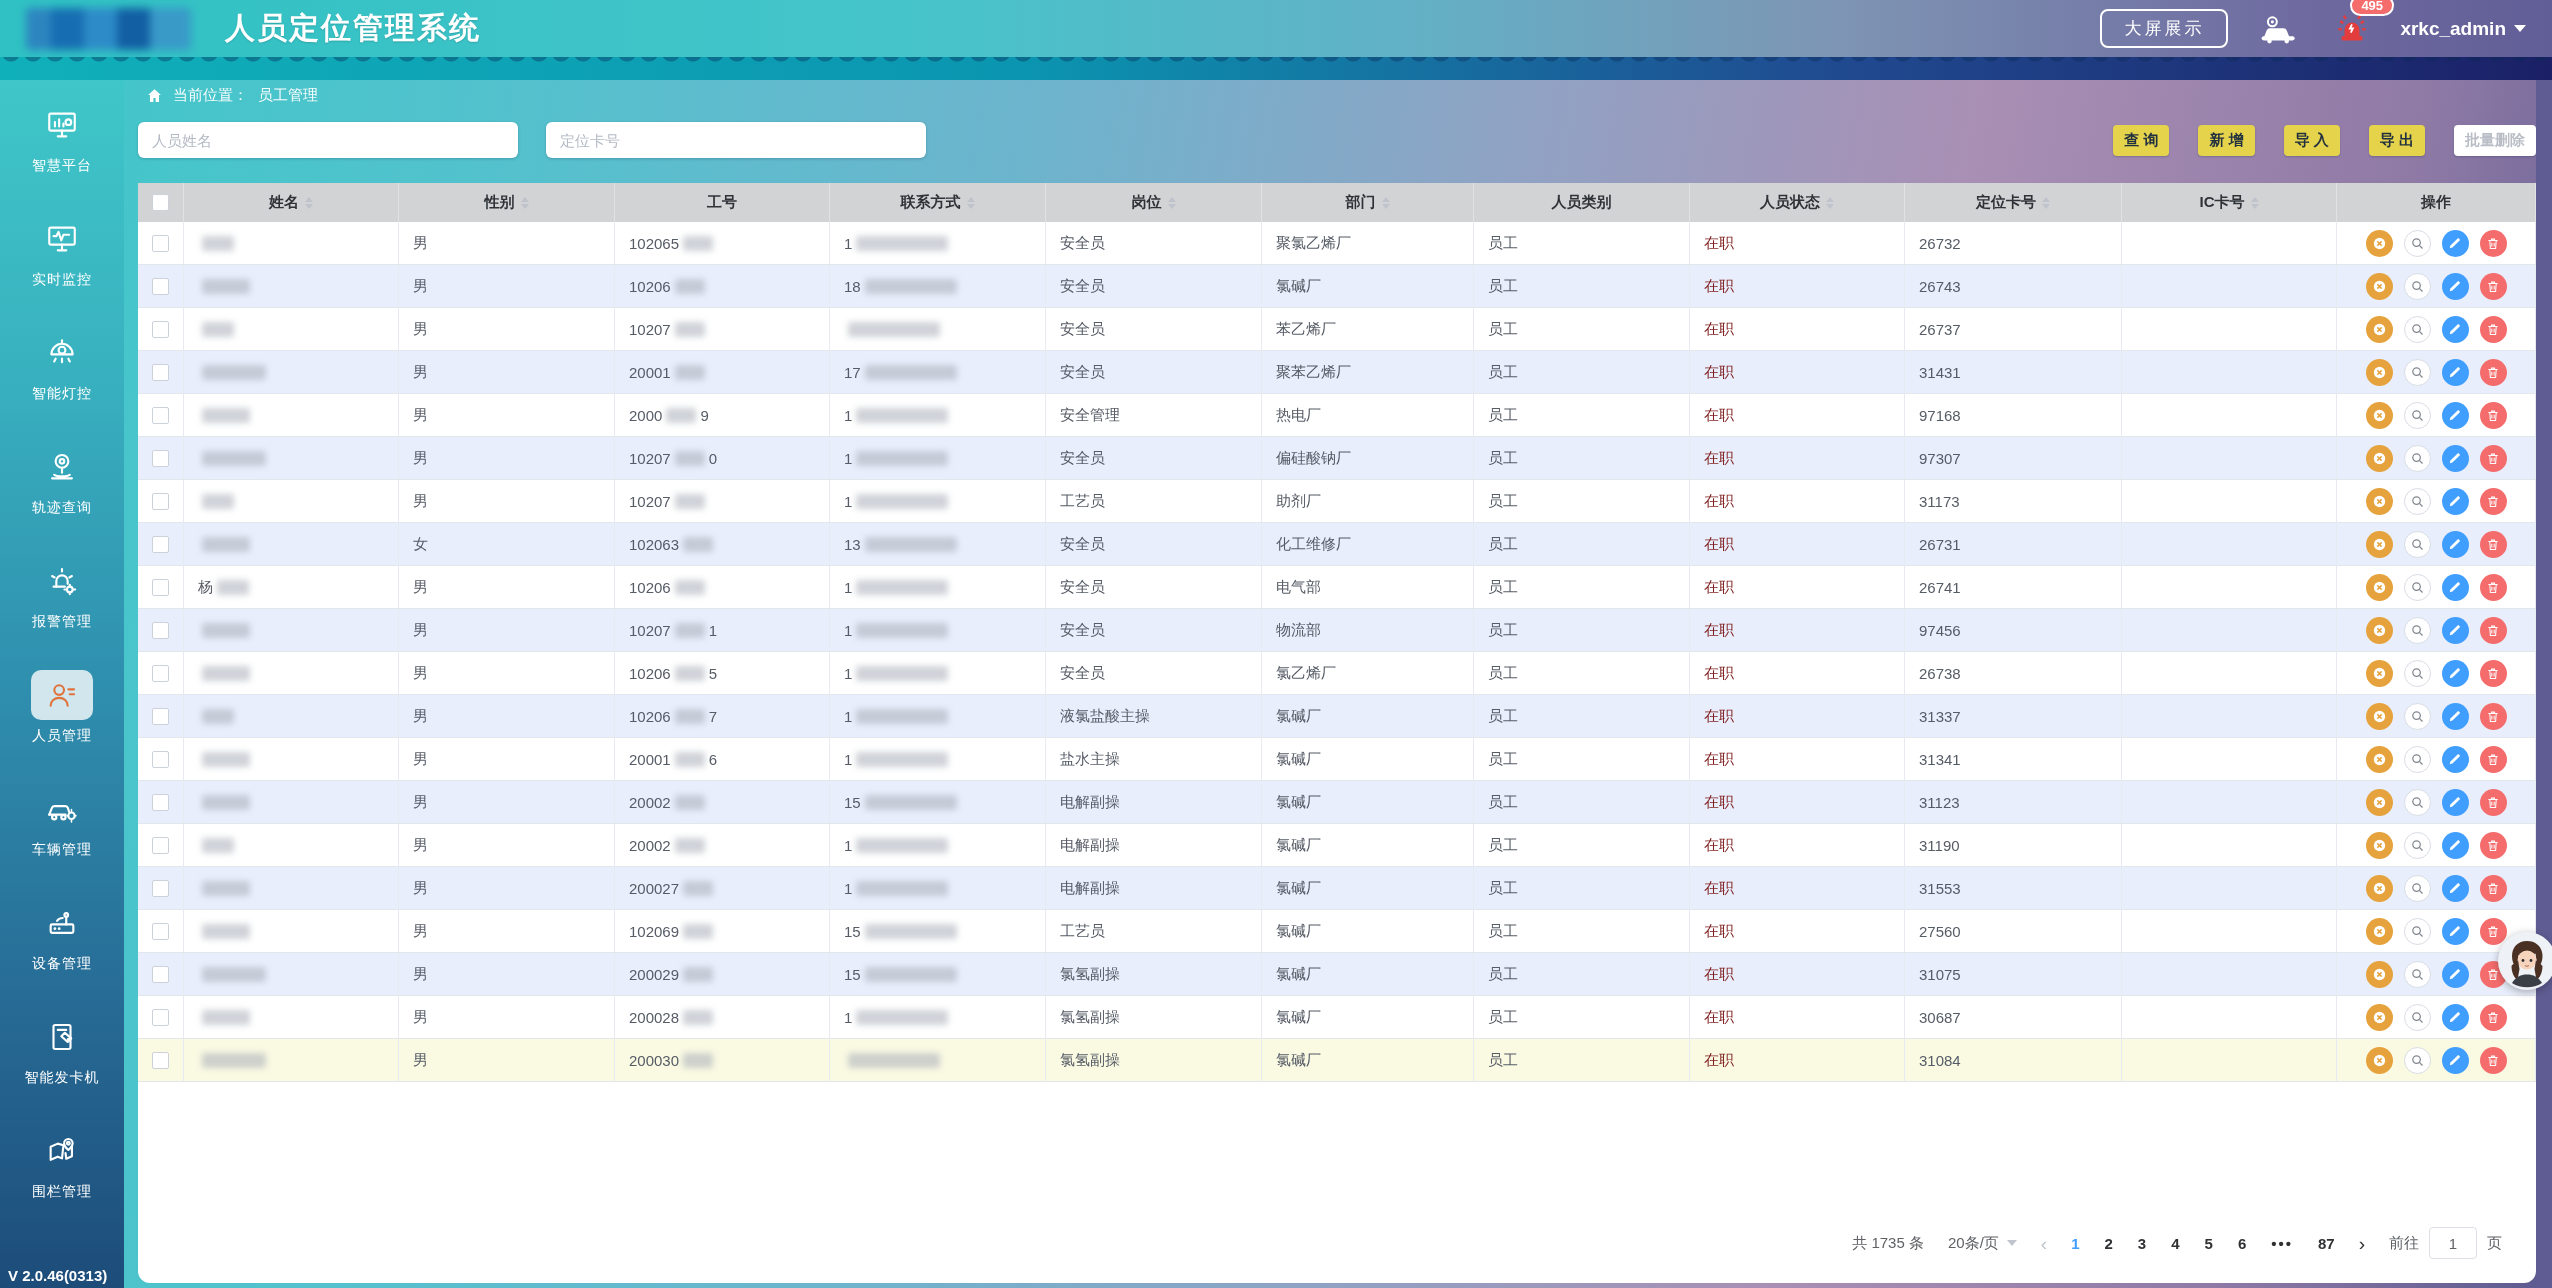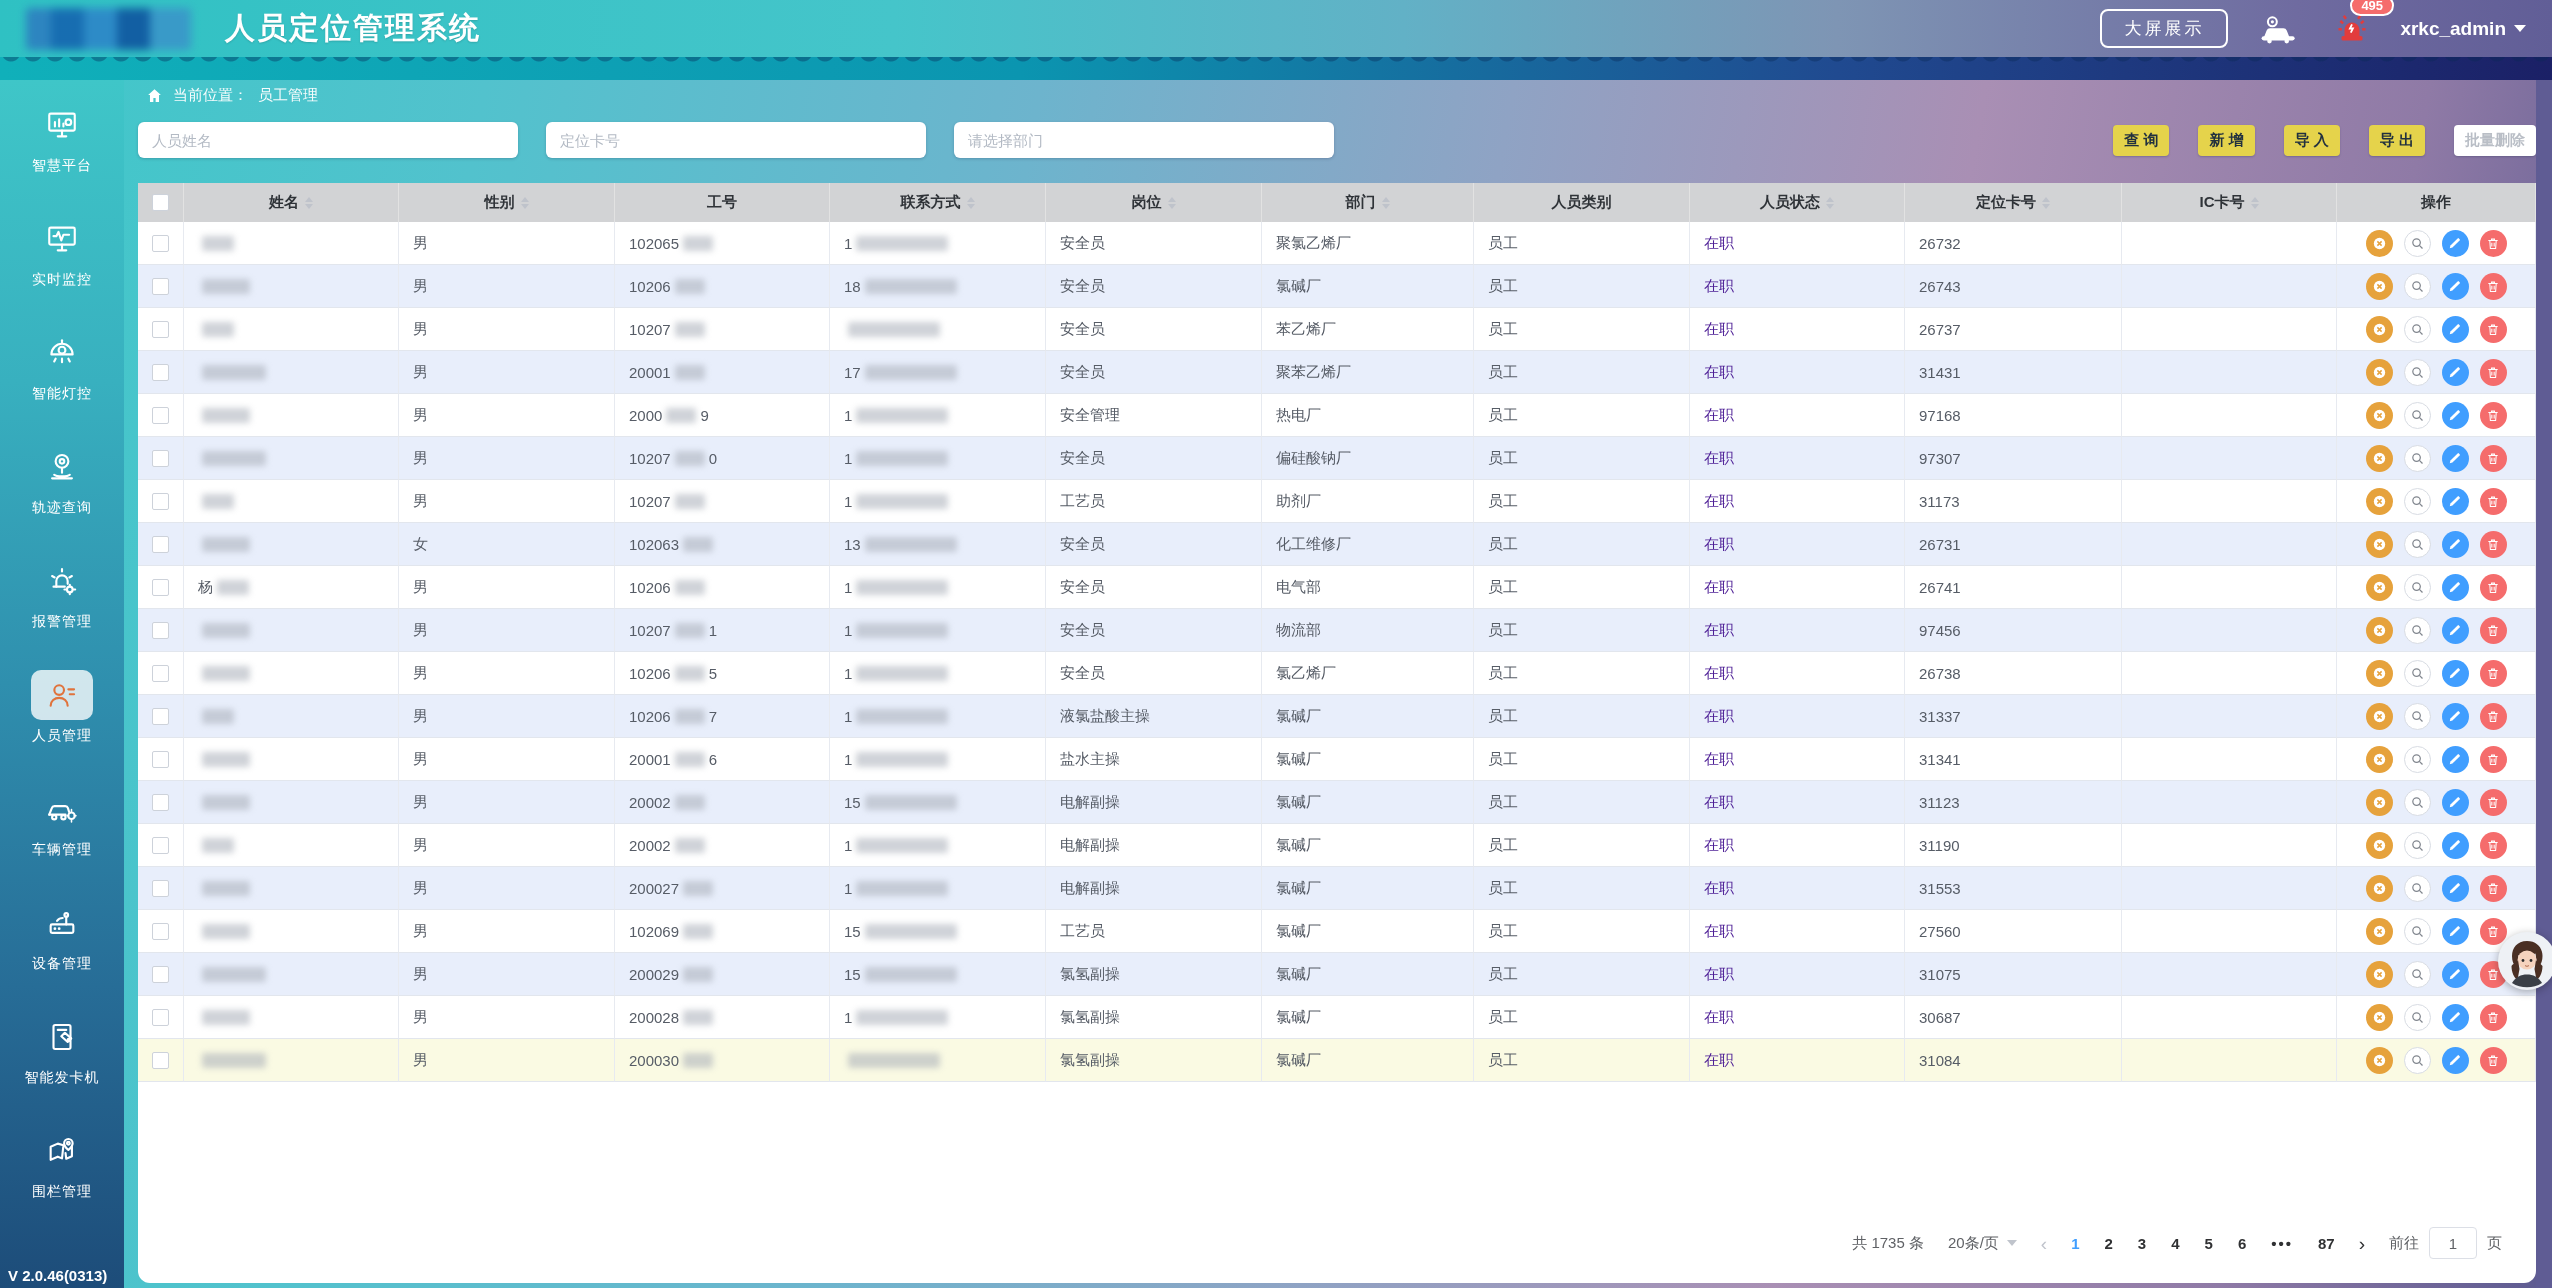--- a/index.html
+++ b/index.html
@@ -57,21 +57,21 @@
   .caret i{width:0;height:0;border-left:4px solid transparent;border-right:4px solid transparent;}
   .caret .up{border-bottom:5px solid #bfc3cb;}
   .caret .down{border-top:5px solid #bfc3cb;}
   .trow{height:43px;}
   .trow.alt .td{background:#e8eefb;}
   .trow.hl .td{background:#fafae3;}
   .td{display:flex;align-items:center;padding-left:14px;font-size:15px;color:#565c66;background:#fff;
     border-right:1px solid #e7eaf0;border-bottom:1px solid #e2e6ed;overflow:hidden;white-space:nowrap;}
   .td.c-cb{justify-content:center;padding-left:0;}
   .td.ops{justify-content:center;gap:11px;padding-left:0;}
-  .td.status{color:#4c1d95;}
+  .td.status{color:#7f1d1d;}
   .cb{width:15px;height:15px;background:#fff;border:1px solid #cdd2da;border-radius:2px;display:inline-block;cursor:pointer;}
   .blur{display:inline-block;height:15px;margin:0 4px;background:#a8aeb8;opacity:.55;filter:blur(3px);border-radius:2px;vertical-align:middle;}
   .op{width:27px;height:27px;border-radius:50%;border:none;display:flex;align-items:center;justify-content:center;cursor:pointer;padding:0;}
   .op.orange{background:#e6a23c;}
   .op.white{background:#fff;border:1px solid #d8dce3;}
   .op.blue{background:#409eff;}
   .op.red{background:#f56c6c;}
   
   .pager{position:absolute;right:34px;bottom:24px;display:flex;align-items:center;gap:24px;font-size:15px;color:#606266;}
   .pager .sizer{display:flex;align-items:center;gap:8px;cursor:pointer;}
@@ -245,21 +245,20 @@
   <svg width="17" height="17" viewBox="0 0 24 24">
       <path d="M12 3l9 8.2h-2.6V21h-4.8v-5.5h-3.2V21H5.6v-9.8H3z" fill="#fff"></path>
     </svg>
   <span>当前位置：</span>
   <span>员工管理</span>
 </div>
 
 <div class="filters">
   <input type="text" placeholder="人员姓名" style="">
   <input type="text" placeholder="定位卡号" style="">
-  <input type="text" placeholder="请选择部门" style="">
 </div>
 
 <div class="toolbar">
   <button class="ybtn">查 询</button>
   <button class="ybtn">新 增</button>
   <button class="ybtn">导 入</button>
   <button class="ybtn">导 出</button>
   <button class="ybtn disabled">批量删除</button>
 </div>
 

